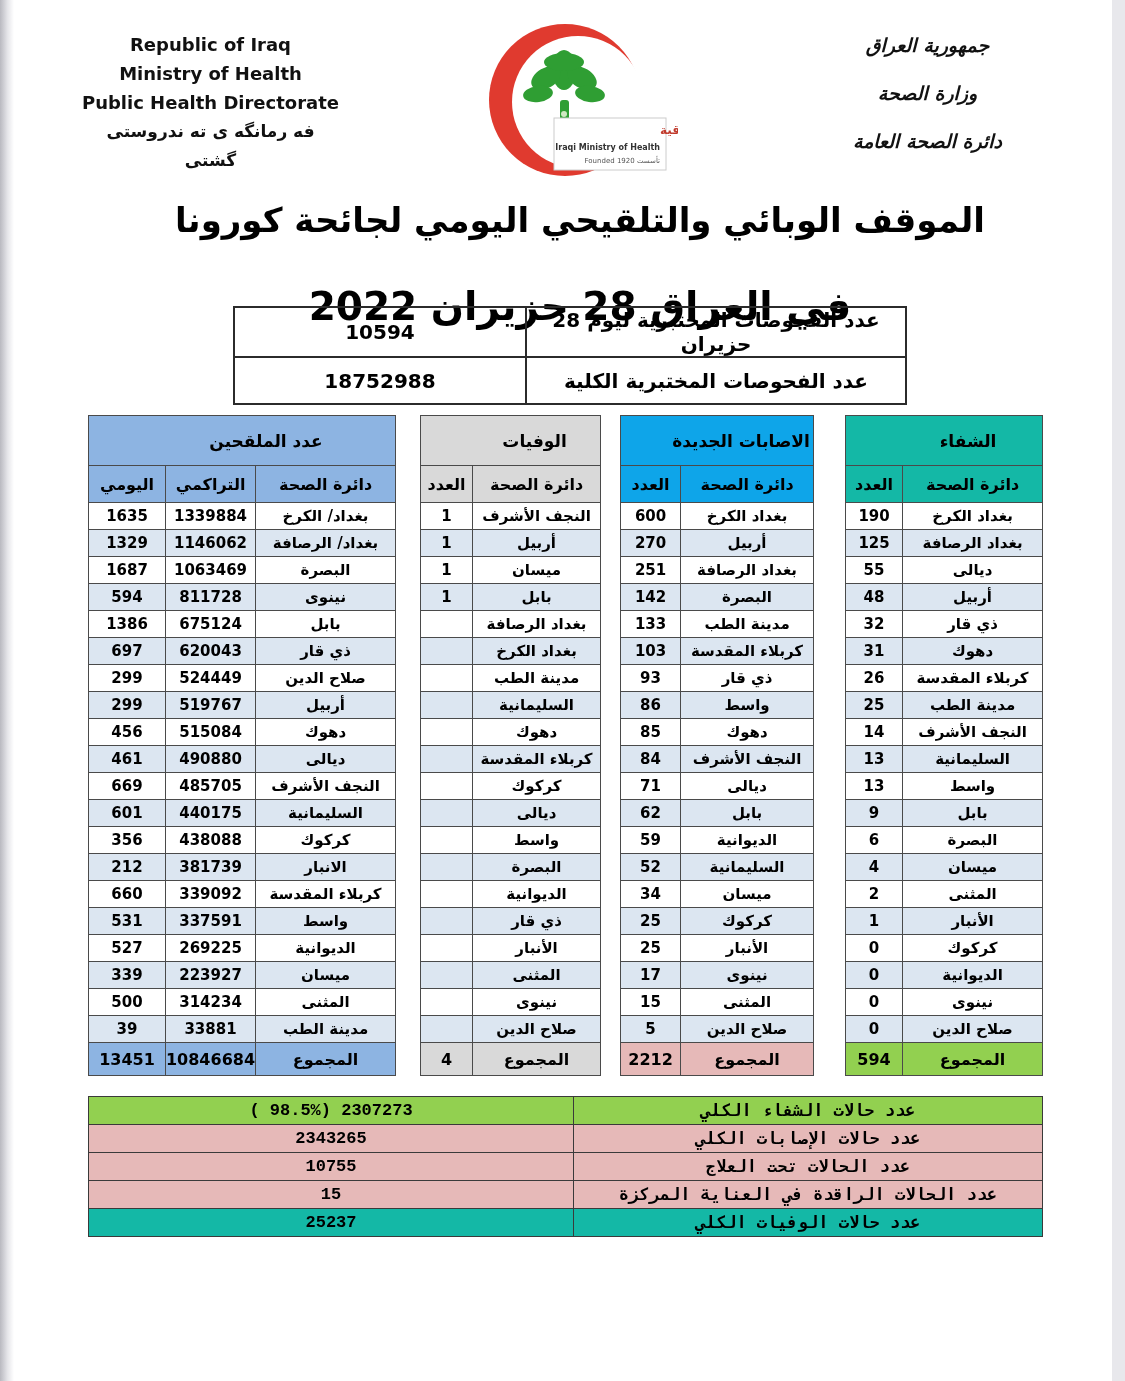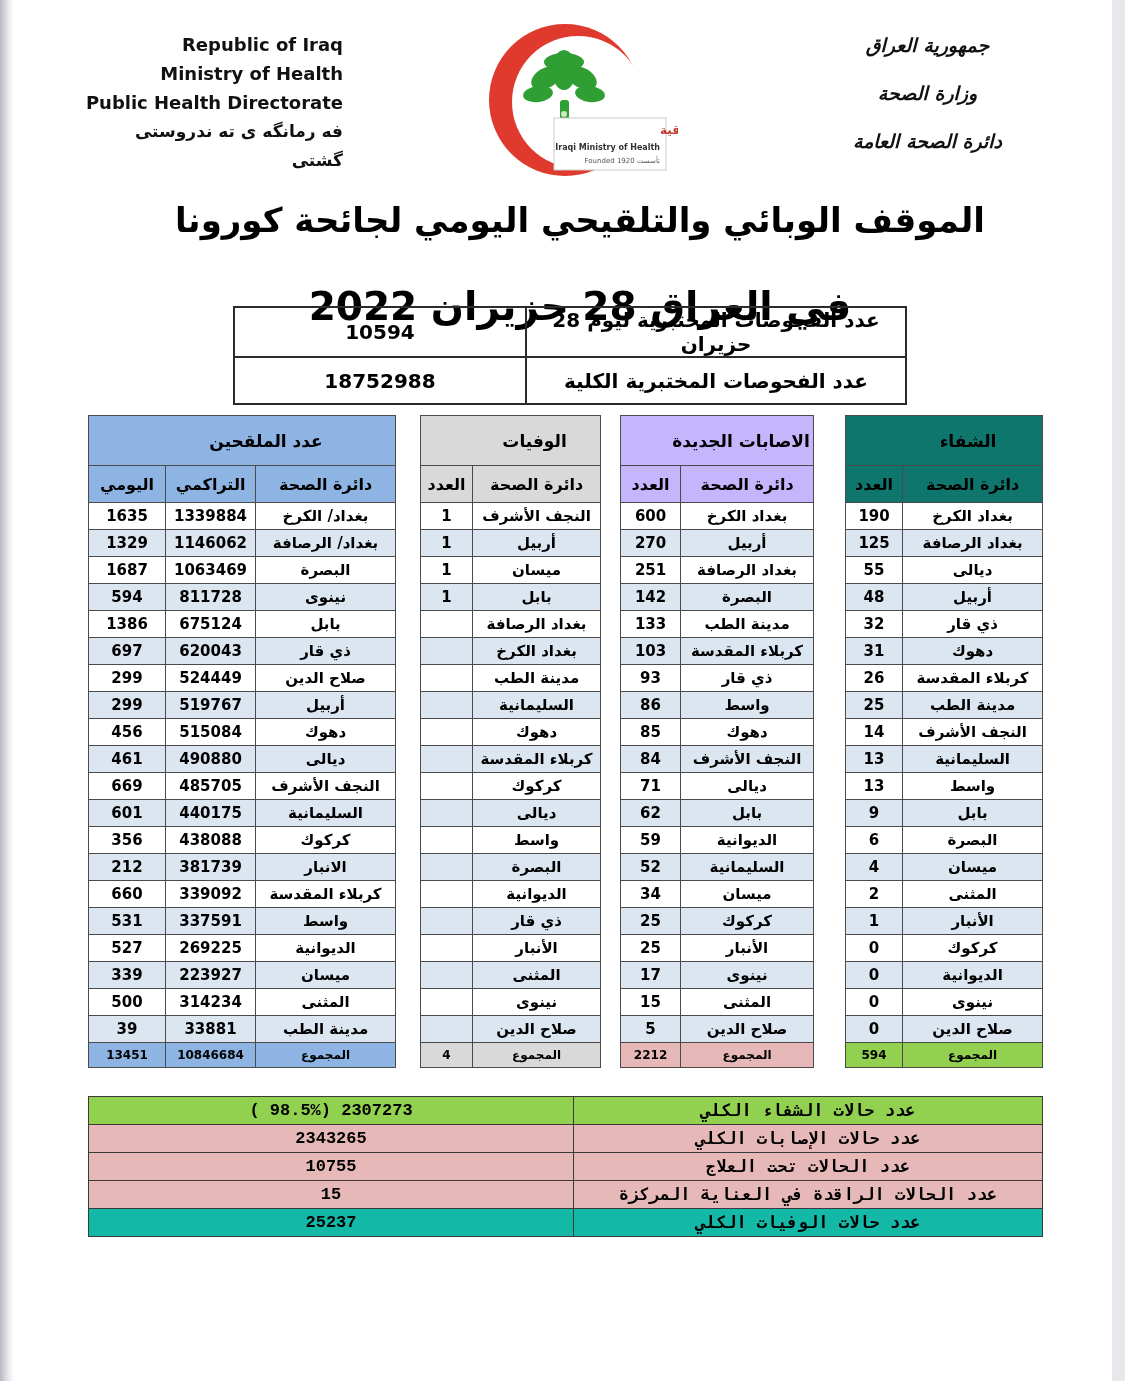--- a/index.html
+++ b/index.html
@@ -3,21 +3,21 @@
 <meta charset="utf-8">
 <style>
   * { margin:0; padding:0; box-sizing:border-box; }
   body { font-family:"DejaVu Sans", sans-serif; background:#d7d7db; }
   .page { position:relative; width:1125px; height:1381px; background:#ffffff; overflow:hidden; }
   .edge-left { position:absolute; left:0; top:0; width:14px; height:100%;
     background:linear-gradient(to right,#b9b9c0,#e6e6ea 55%,#ffffff); }
   .edge-right { position:absolute; right:0; top:0; width:13px; height:100%; background:#e8e8ec; }
 
   
-  .en-block { position:absolute; left:78px; top:30px; width:265px; text-align:right;
+  .en-block { position:absolute; left:78px; top:30px; width:265px; text-align:center;
     font-weight:bold; font-size:18px; line-height:29px; color:#111; }
   .en-block .ku { font-size:17px; }
   .ar-block { position:absolute; left:800px; top:34px; width:255px; text-align:center;
     font-weight:bold; font-size:19px; color:#111; direction:rtl; }
   .ar-block div { margin-bottom:26px;font-style:italic; }
   .logo { position:absolute; left:468px; top:18px; width:210px; height:168px; }
 
   
   .title { position:absolute; left:140px; top:196px; width:880px; text-align:center;
     direction:rtl; font-weight:bold; color:#000; }
@@ -36,25 +36,25 @@
   .main th, .main td { border:1px solid #4a4a4a; font-weight:bold; color:#000;
     text-align:center; white-space:nowrap; overflow:hidden; }
   .main th { font-size:17px; }
   .main .sub th { font-size:16px;margin-left:16px; }
   .main td { font-size:15px; height:27px; }
   .main tr.grp th { height:50px;padding-left:48px; }
   .main tr.sub th { height:37px; }
   .main .sp { border:none !important; background:#ffffff !important; }
   .main tr.band td { background:#DCE6F1; }
   .main tr.band td.sp { background:#ffffff; }
-  .g  { background:#0f766e; }
-  .p  { background:#c4b5fd; }
+  .g  { background:#14b8a6; }
+  .p  { background:#0ea5e9; }
   .d  { background:#D9D9D9; }
   .v  { background:#8DB4E2; }
-  .main tr.total td { height:25px; font-size:12px;margin-left:28px; }
+  .main tr.total td { height:33px; font-size:16px;margin-left:28px; }
   .main tr.total td.tg { background:#92D050; }
   .main tr.total td.tp { background:#E6B9B8; }
   .main tr.total td.td2 { background:#D9D9D9; }
   .main tr.total td.tv { background:#8DB4E2; }
 
   
   .summary { position:absolute; left:88px; top:1096px; width:954px; border-collapse:collapse;
     direction:rtl; table-layout:fixed; }
   .summary td { border:1.5px solid #3a3a3a; font-weight:bold; font-size:17px; color:#000;
     text-align:center; height:28px;font-family:Liberation Mono, monospace; }

